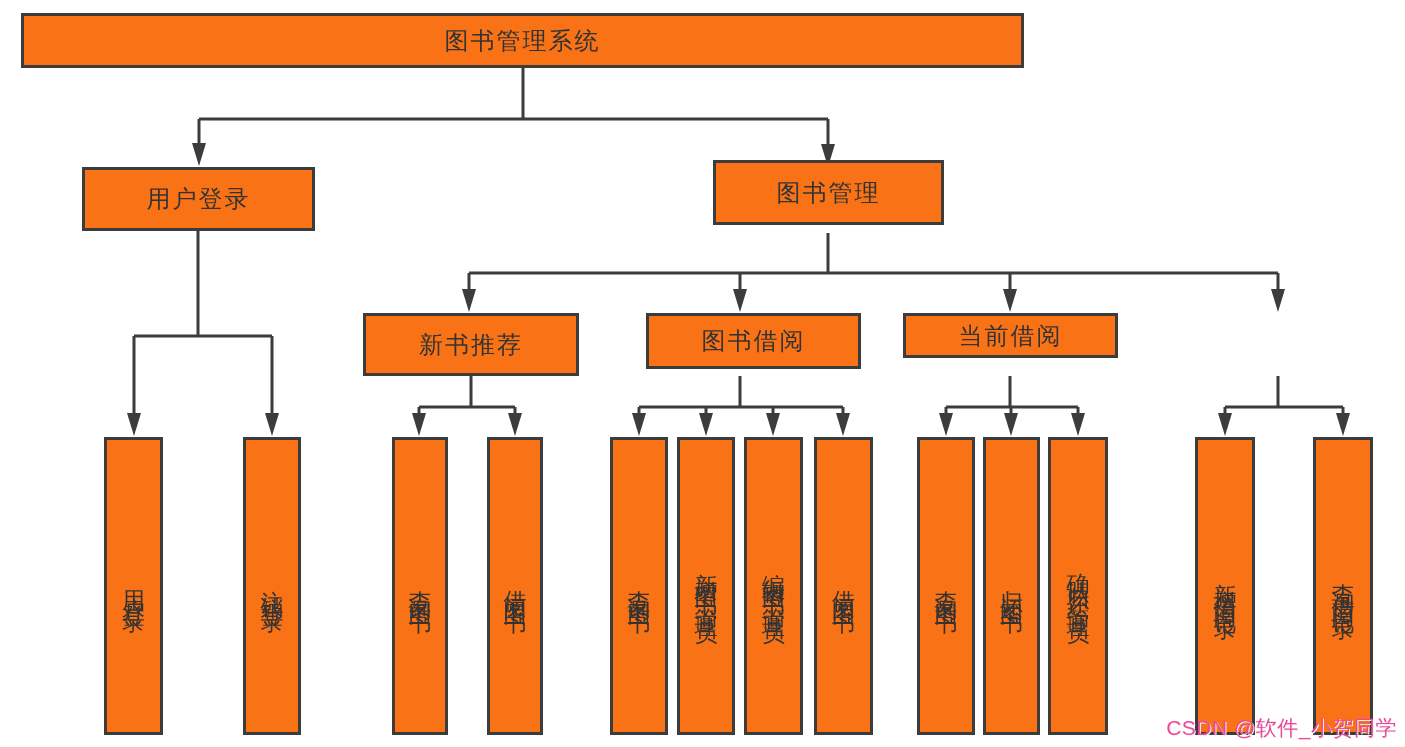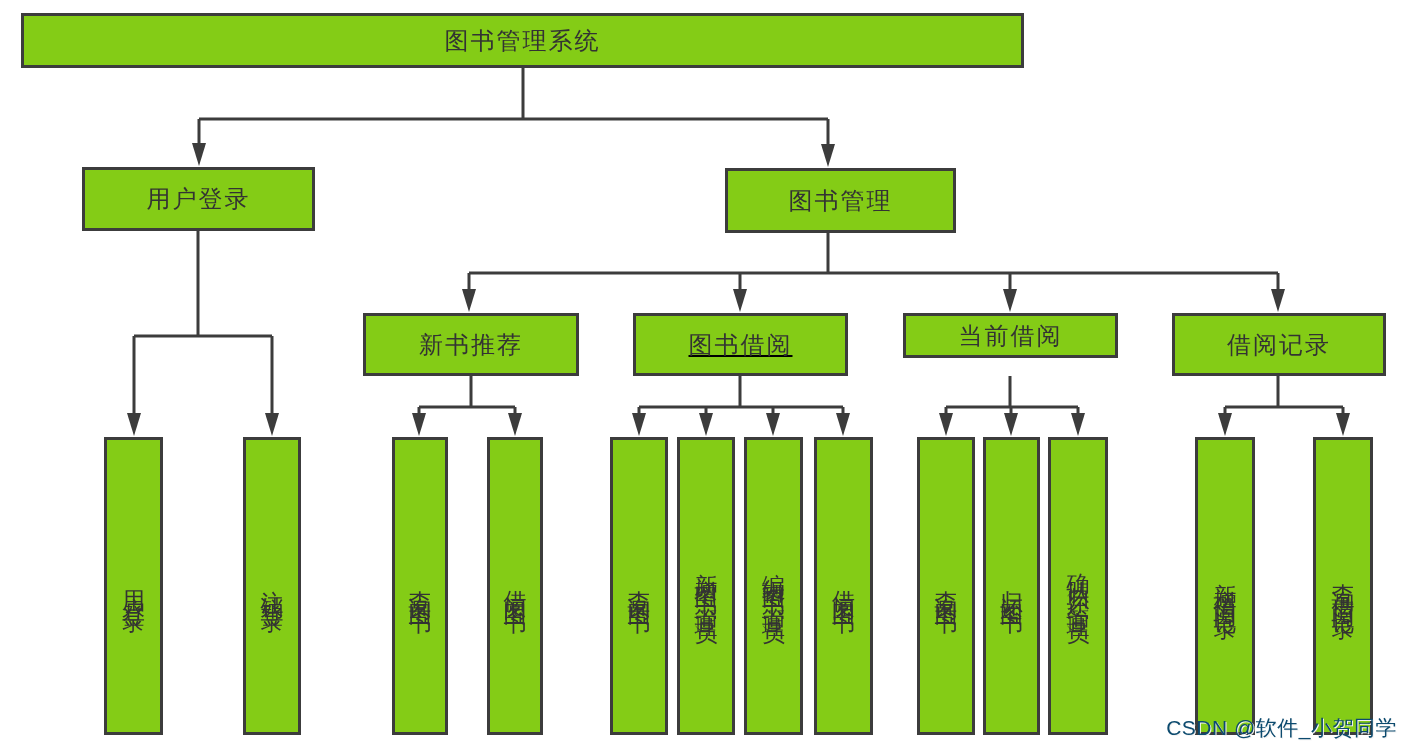--- a/index.html
+++ b/index.html
@@ -20,21 +20,21 @@
     left: 0;
     top: 0;
     width: 1405px;
     height: 747px;
     pointer-events: none;
   }
   .box {
     position: absolute;
     box-sizing: border-box;
     border: 3px solid #3c3c3c;
-    background: #84cc16;
+    background: #f97316;
     display: flex;
     align-items: center;
     justify-content: center;
   }
   .hlabel {
     font-size: 24px;
     color: #333333;
     letter-spacing: 2px;
     white-space: nowrap;
   }
@@ -44,24 +44,24 @@
     font-size: 23px;
     color: #333333;
     letter-spacing: 7px;
     line-height: 1;
     white-space: nowrap;
   }
   
   .n-root        { left: 21px;   top: 13px;  width: 1003px; height: 55px; }
   
   .n-login       { left: 82px;   top: 167px; width: 233px;  height: 64px; }
-  .n-mgmt        { left: 713px;  top: 168px; width: 231px;  height: 65px; margin-left: 12px; }
+  .n-mgmt        { left: 713px;  top: 160px; width: 231px;  height: 65px; }
   
   .n-newrec      { left: 363px;  top: 313px; width: 216px;  height: 63px; text-align: right; }
-  .n-borrow      { left: 633px;  top: 313px; width: 215px;  height: 63px; text-decoration: underline; }
+  .n-borrow      { left: 646px;  top: 313px; width: 215px;  height: 56px; }
   .n-current     { left: 903px;  top: 313px; width: 215px;  height: 45px; }
   .n-records     { left: 1172px; top: 313px; width: 214px;  height: 63px; }
   
   .leaf          { top: 437px; height: 298px; }
   .lf-1  { left: 104px;  width: 59px; }
   .lf-2  { left: 243px;  width: 58px; }
   .lf-3  { left: 392px;  width: 56px; }
   .lf-4  { left: 487px;  width: 56px; }
   .lf-5  { left: 610px;  width: 58px; }
   .lf-6  { left: 677px;  width: 58px; }
@@ -70,21 +70,21 @@
   .lf-9  { left: 917px;  width: 58px; }
   .lf-10 { left: 983px;  width: 57px; }
   .lf-11 { left: 1048px; width: 60px; }
   .lf-12 { left: 1195px; width: 60px; }
   .lf-13 { left: 1313px; width: 60px; }
   .watermark {
     position: absolute;
     right: 8px;
     top: 714px;
     font-size: 21px;
-    color: #0c4a6e;
+    color: #ec4899;
     letter-spacing: 0.5px;
     text-shadow: 1px 1px 0 #f2f2f2;
     white-space: nowrap;
   }
   .wire {
     stroke: #3c3c3c;
     stroke-width: 3;
     fill: none;
   }
   .arrow {
@@ -153,23 +153,20 @@
 
   <div class="box n-newrec">
     <span class="hlabel">新书推荐</span>
   </div>
   <div class="box n-borrow">
     <span class="hlabel">图书借阅</span>
   </div>
   <div class="box n-current">
     <span class="hlabel">当前借阅</span>
   </div>
-  <div class="box n-records">
-    <span class="hlabel">借阅记录</span>
-  </div>
 
   <div class="box leaf lf-1">
     <span class="vlabel">用户登录</span>
   </div>
   <div class="box leaf lf-2">
     <span class="vlabel">注销登录</span>
   </div>
 
   <div class="box leaf lf-3">
     <span class="vlabel">查询图书</span>

